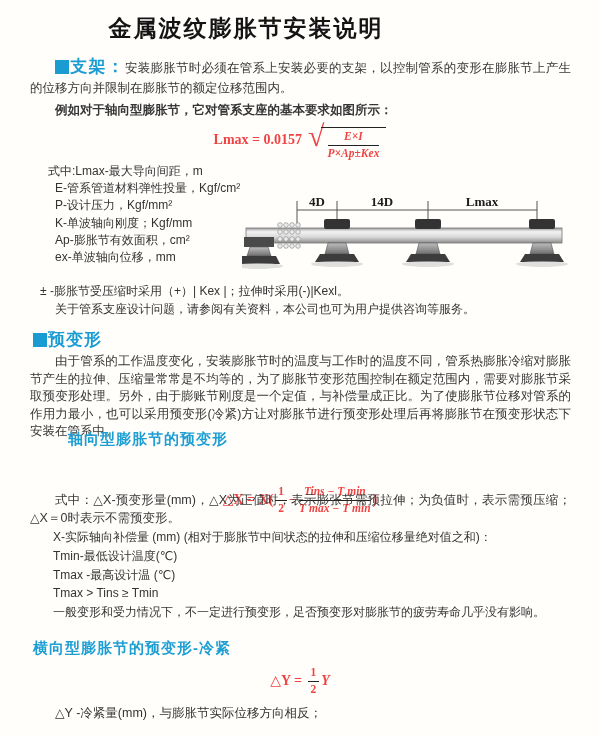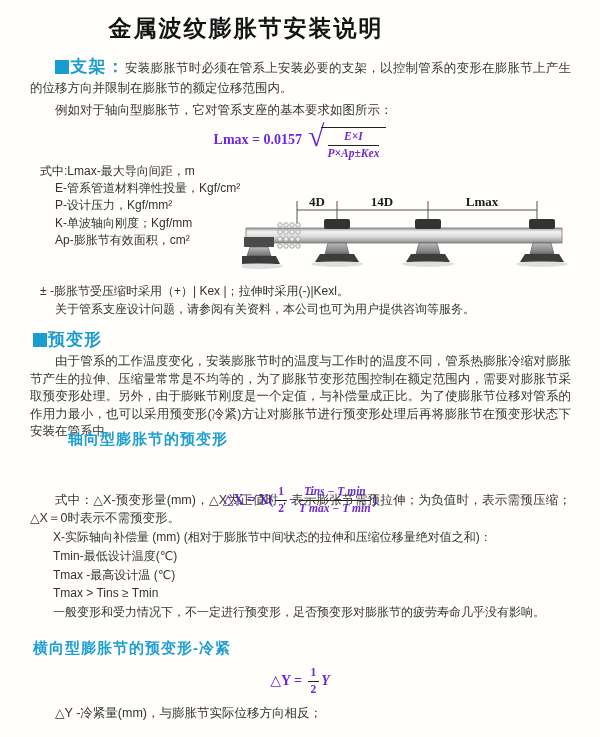--- a/index.html
+++ b/index.html
@@ -26,44 +26,44 @@
     vertical-align:-2px; margin-right:1px;
   }
   .sec-head {
     font-size:17px; font-weight:bold; color:#1a9cd3; letter-spacing:1px;text-align:center;
   }
   .sub-head {
     font-size:15px; font-weight:bold; color:#1e9fd4; letter-spacing:1px;
   }
 
   .p-support { top:57px; left:30px; width:541px; }
-  .p-example { top:100px; left:30px; width:541px; }
+  .p-example { top:100px; left:30px; width:541px;font-weight:bold; }
 
   
   .formula {
     font-family:"Liberation Serif","DejaVu Serif",serif;
-    font-weight:bold; color:#6d28d9; font-size:14px;
+    font-weight:bold; color:#ef4444; font-size:14px;
   }
   .f-center { left:0; width:600px; text-align:center; }
   .frac { display:inline-block; vertical-align:middle; text-align:center;
           font-size:11.5px; line-height:1.2; padding:0 2px; }
   .frac .fn { display:block; border-bottom:1.3px solid #222; padding:0 3px 1px; }
   .frac .fd { display:block; padding-top:1px; }
   .it { font-style:italic; }
   .sqrt { display:inline-flex; align-items:flex-start; vertical-align:middle; margin-left:6px; }
   .sqrt-sign { font-size:30px; line-height:32px; font-weight:normal; margin-right:-4px; }
   .sqrt-body { border-top:1.6px solid #222; margin-top:7px; padding:2px 5px 0; }
 
   .formula1 { top:120px; }
   .formula2 { top:453px;margin-top:32px; }
   .formula3 { top:666px; }
 
   
   .defs { top:163px; left:40px; width:300px; list-style:none; }
-  .defs li { font-size:12px; line-height:17.2px; white-space:nowrap; }
+  .defs li { font-size:12px; line-height:17.2px; white-space:nowrap;margin-left:8px; }
   .defs li + li { margin-left:15px; }
   .pm-note { top:283px; left:40px; width:540px; font-size:12px; }
   .consult-note { top:301px; left:55px; width:540px; font-size:12px; }
 
   
   .diagram { top:192px; left:242px; width:330px; height:100px; }
 
   
   .sec2-head { top:328px; left:33px; }
   .p-predeform { top:353px; left:30px; width:541px; line-height:17.6px; }
@@ -92,20 +92,21 @@
       <span class="sqrt-body"><span class="frac it"><span class="fn">E×I</span><span class="fd">P×Ap±Kex</span></span></span>
     </span>
 </div>
 
 <ul class="abs defs">
   <li>式中:Lmax-最大导向间距，m</li>
   <li>E-管系管道材料弹性投量，Kgf/cm²</li>
   <li>P-设计压力，Kgf/mm²</li>
   <li>K-单波轴向刚度；Kgf/mm</li>
   <li>Ap-膨胀节有效面积，cm²</li>
+  <li>ex-单波轴向位移，mm</li>
 </ul>
 <div class="abs pm-note">± -膨胀节受压缩时采用（+）| Kex |；拉伸时采用(-)|Kexl。</div>
 <div class="abs consult-note">关于管系支座设计问题，请参阅有关资料，本公司也可为用户提供咨询等服务。</div>
 
 <div class="abs diagram">
   <svg width="330" height="100" viewBox="0 0 330 100">
     <defs>
       <linearGradient id="pipeGrad" x1="0" y1="0" x2="0" y2="1">
         <stop offset="0" stop-color="#9a9a9a"></stop>
         <stop offset="0.25" stop-color="#f3f3f3"></stop>

